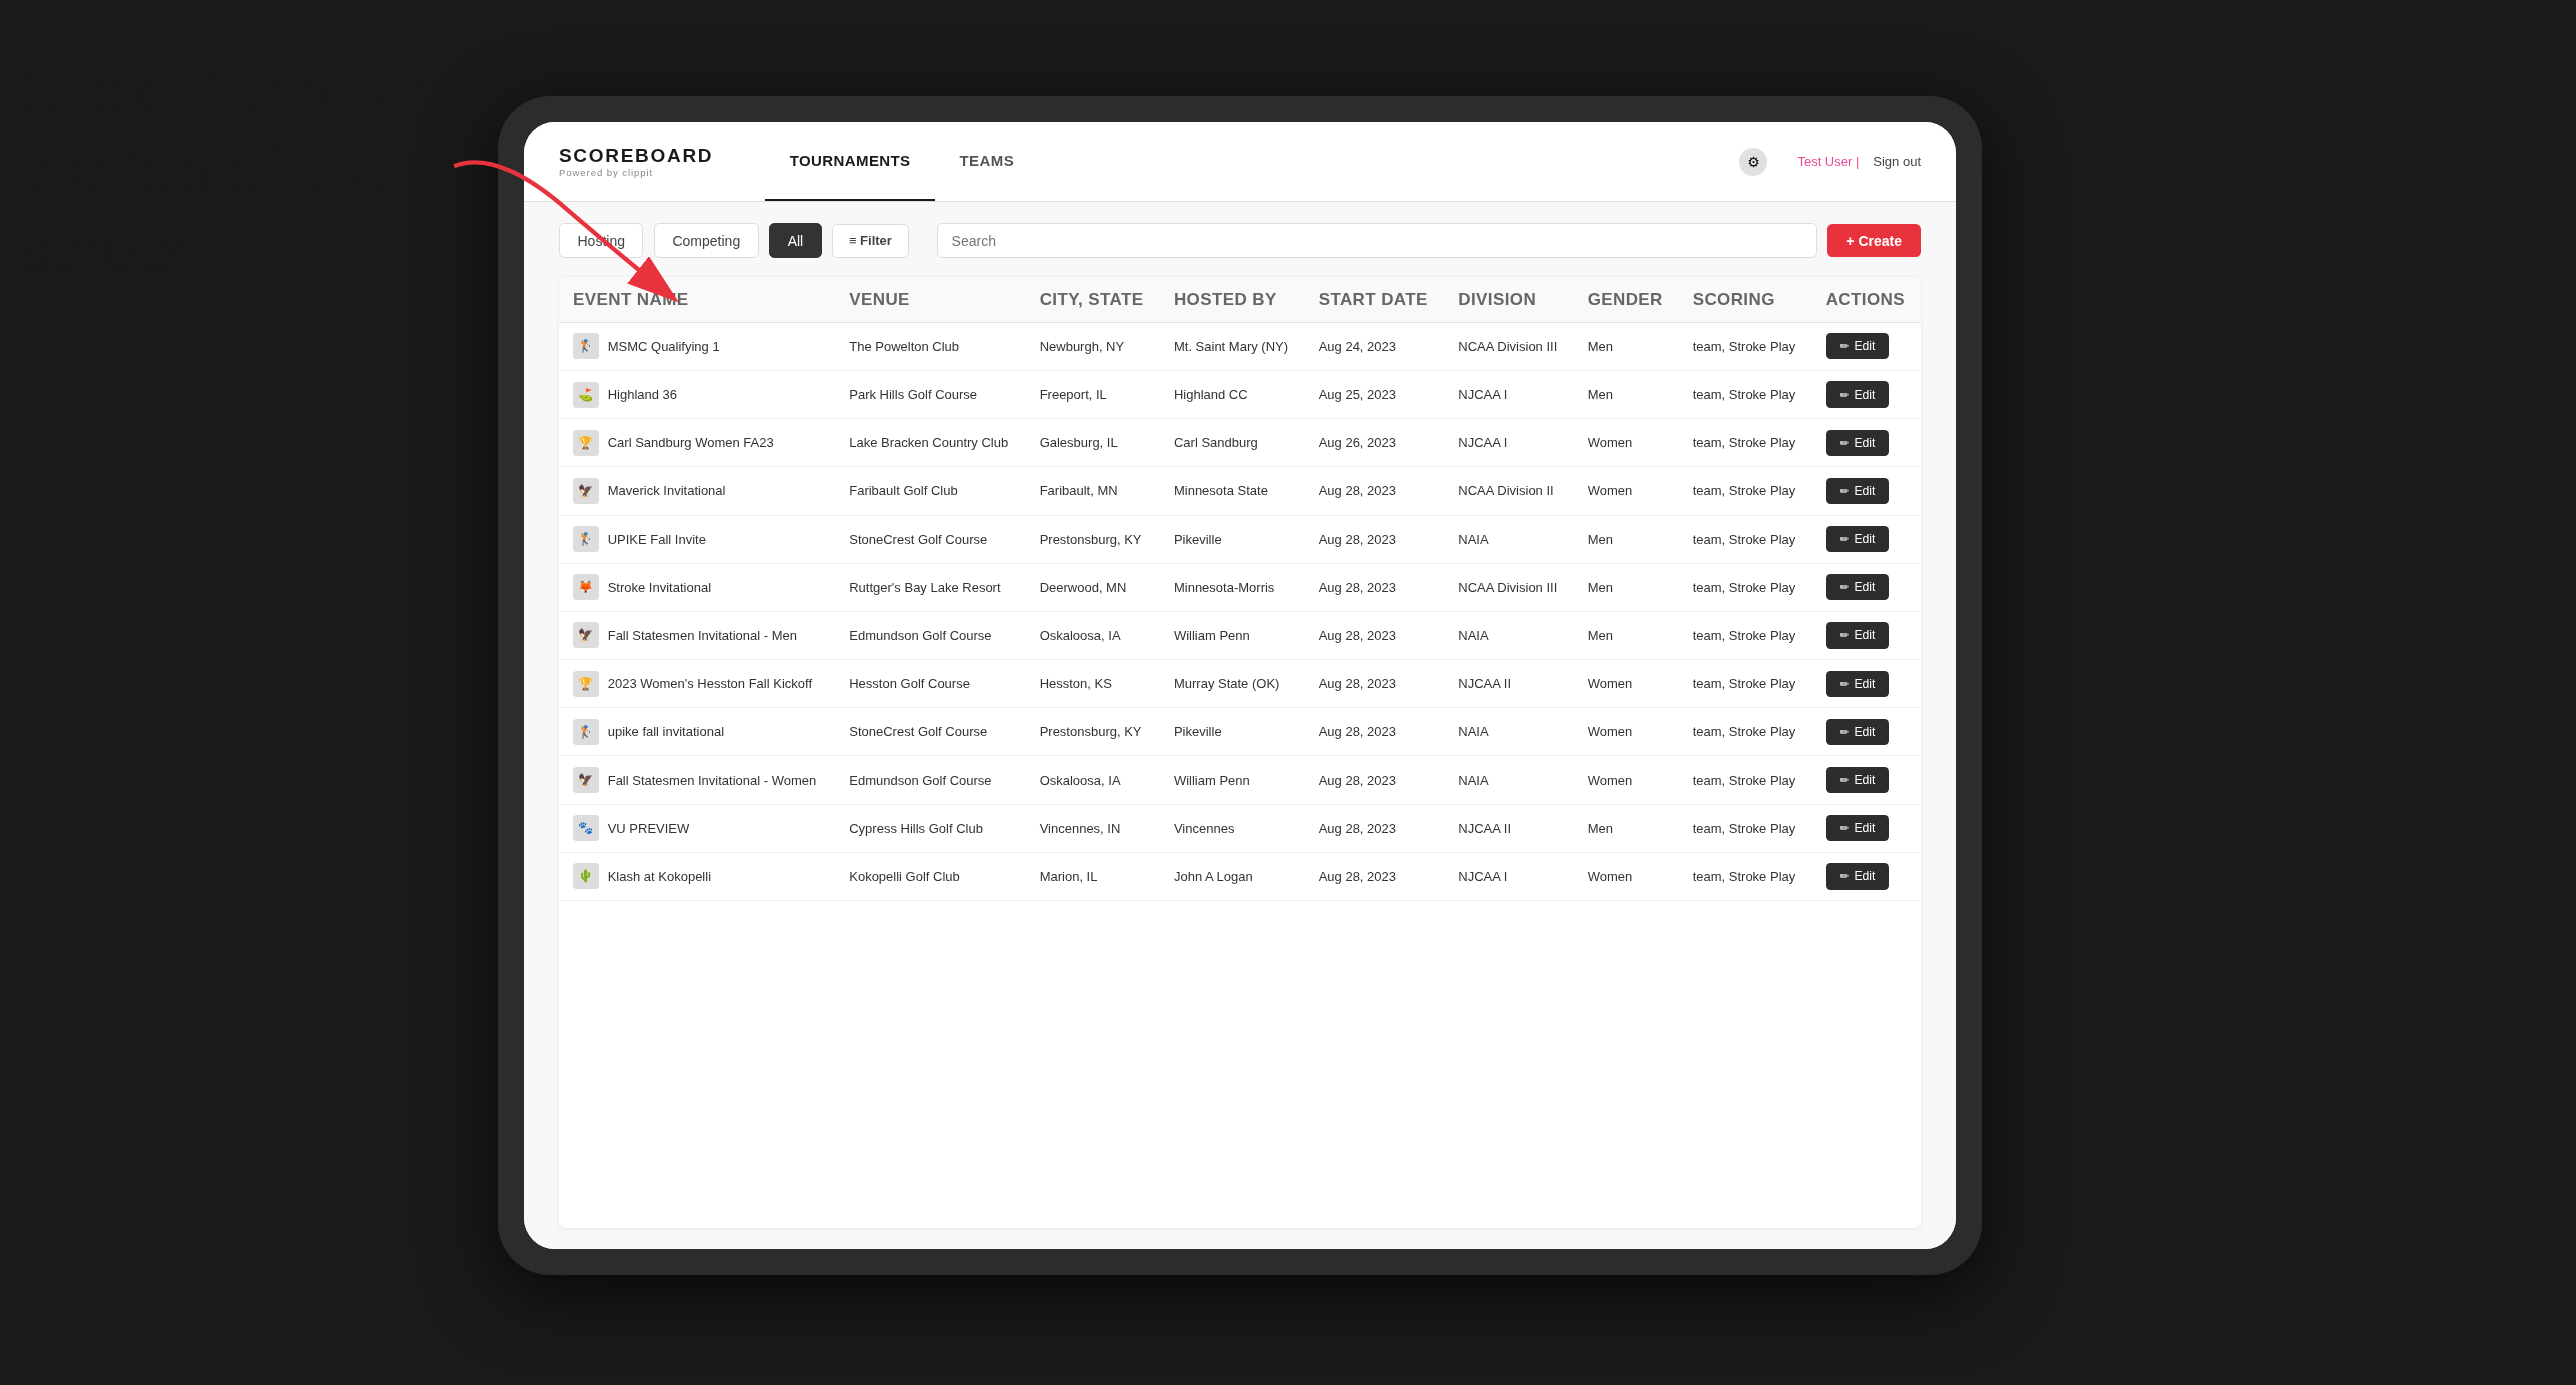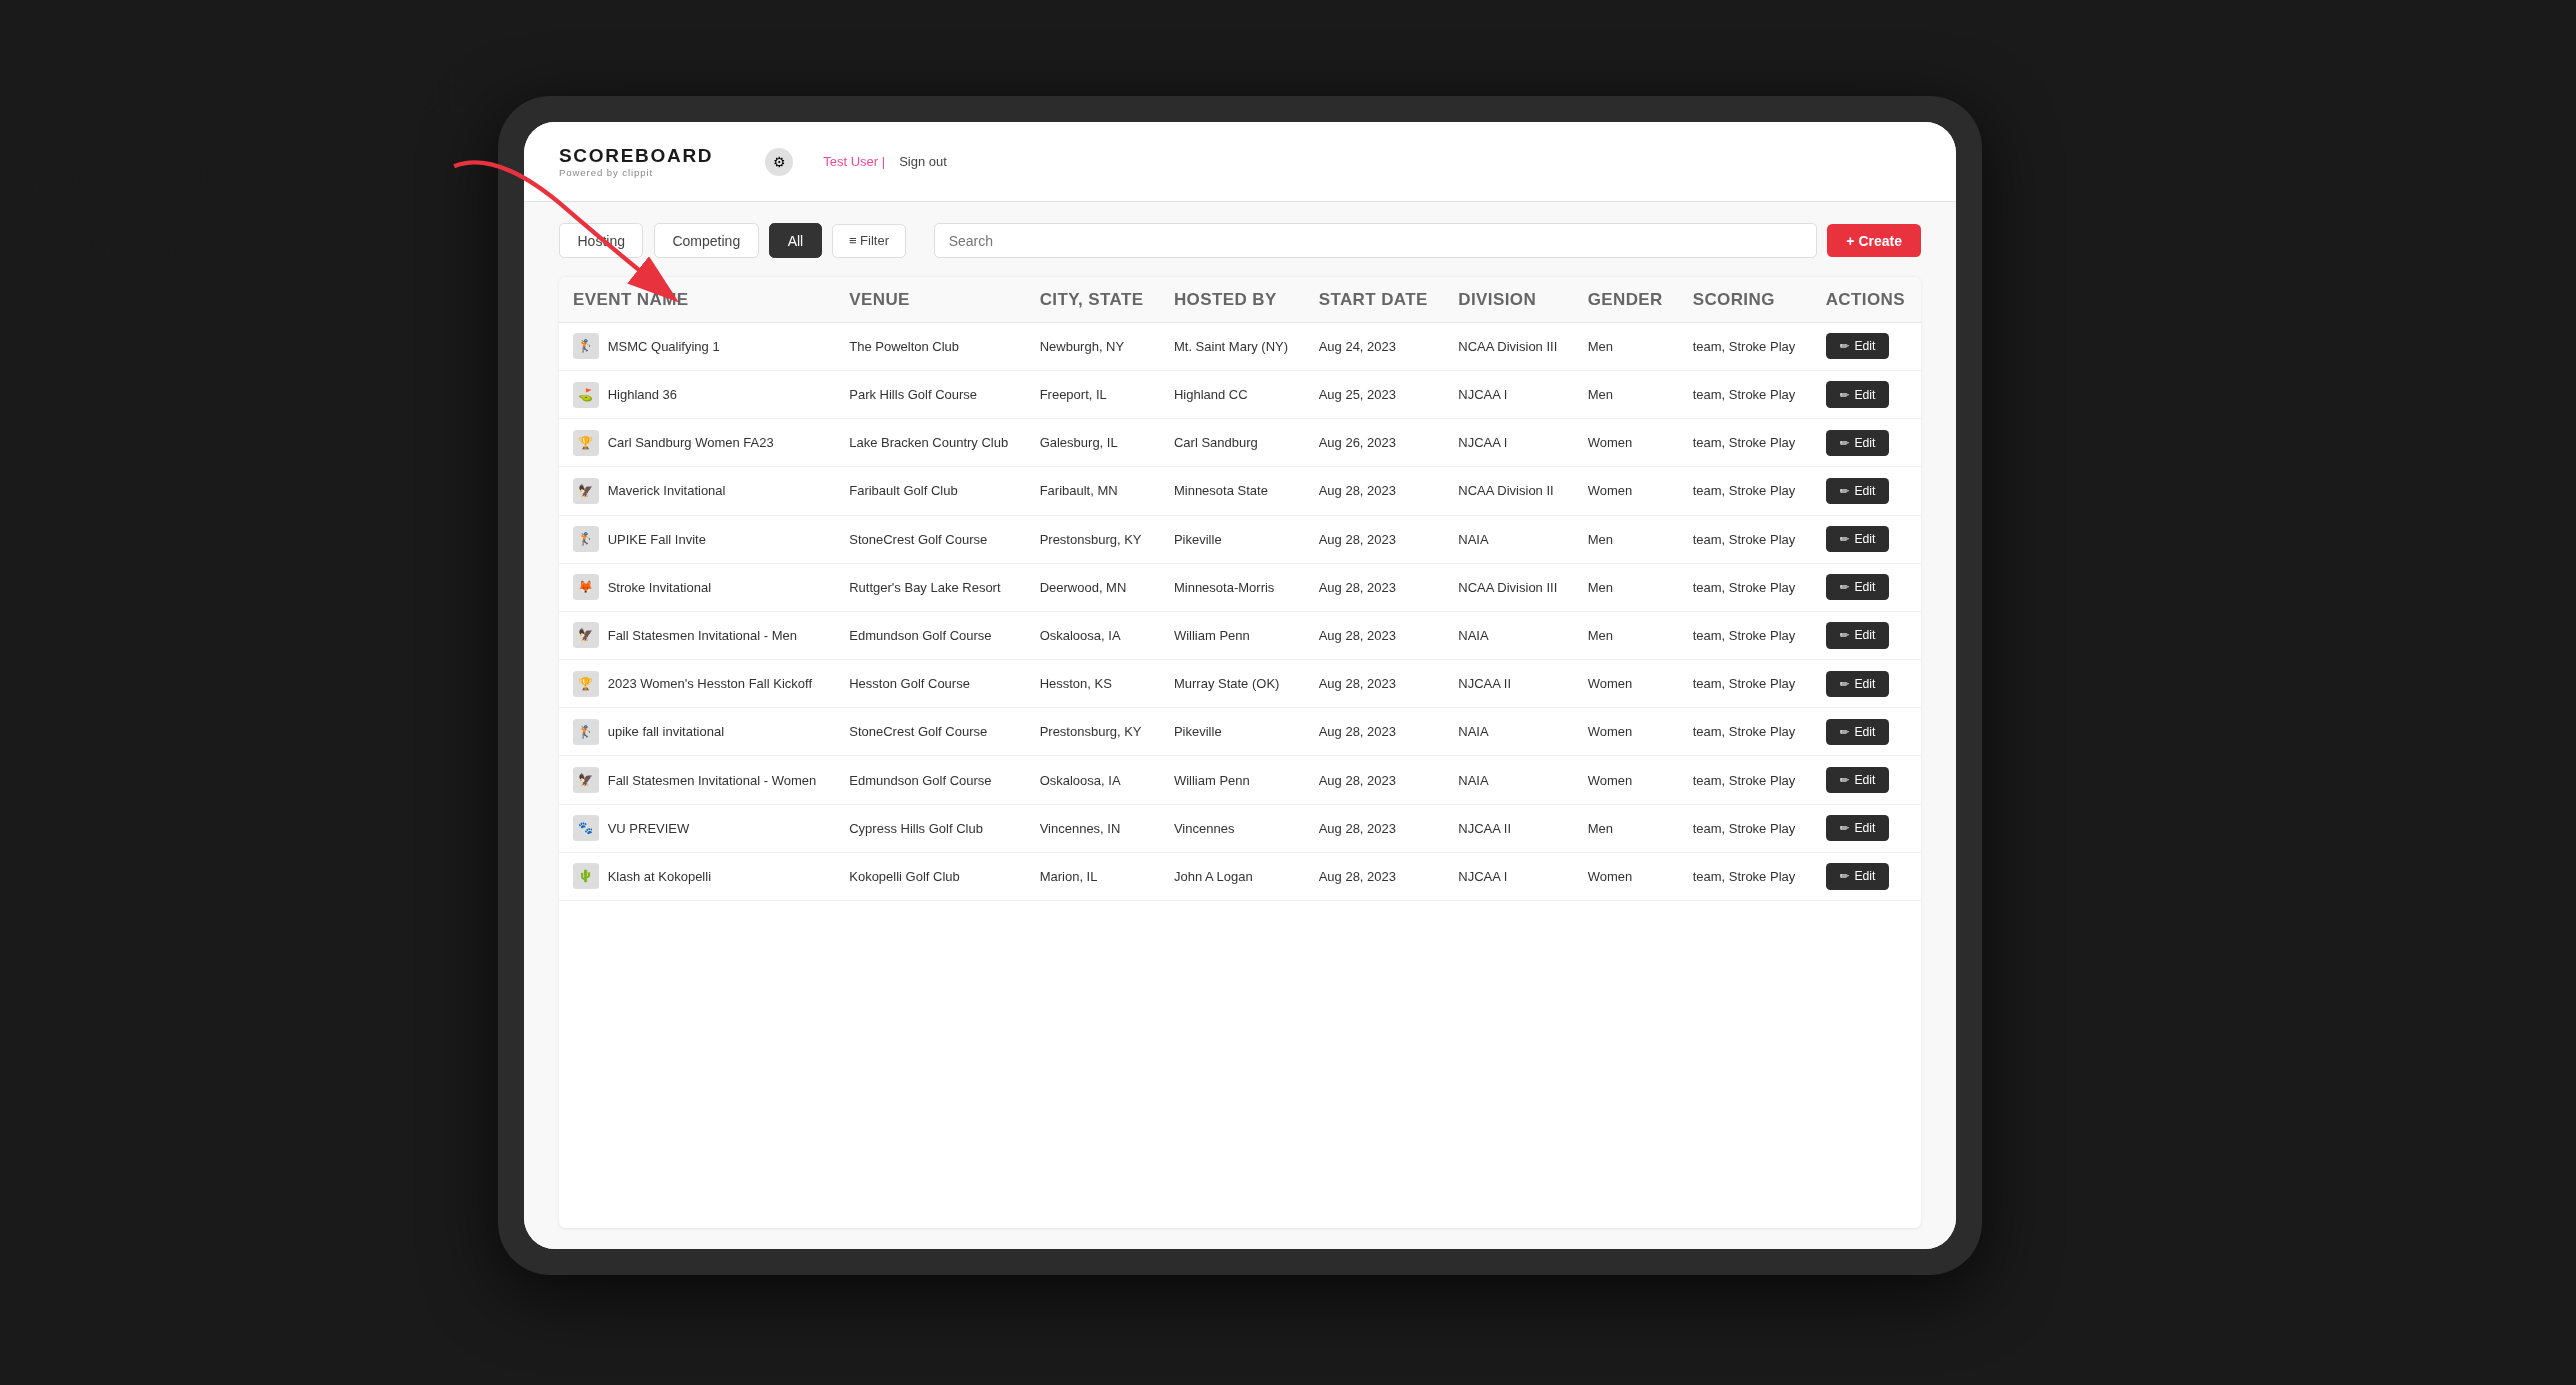--- a/index.html
+++ b/index.html
@@ -176,20 +176,21 @@
       padding: 8.7px 15.7px;
       border: 0.9px solid #ddd;
       background: #fff;
       border-radius: 5.2px;
       font-size: 13px;
       cursor: pointer;
       color: #444;
       display: flex;
       align-items: center;
       gap: 5.2px;
+      font-weight: bold;
     }
 
     .search-box {
       flex: 1;
       margin-left: 17.5px;
     }
 
     .search-input {
       width: 100%;
       padding: 8.7px 14px;
@@ -317,20 +318,24 @@
 </svg>
 
 <div class="tablet-frame">
   <div class="tablet-screen">
 
     <div class="app-header">
       <div class="logo-area">
         <span class="logo-title">SCOREBOARD</span>
         <span class="logo-subtitle">Powered by clippit</span>
       </div>
+      <nav class="nav-tabs">
+        <div class="nav-tab active">TOURNAMENTS</div>
+        <div class="nav-tab">TEAMS</div>
+      </nav>
       <div class="header-right">
         <div class="settings-icon">⚙</div>
         <span class="user-info">Test User |</span>
         <a class="sign-out">Sign out</a>
       </div>
     </div>
 
     <div class="content-area">
 
       <div class="filter-bar">

